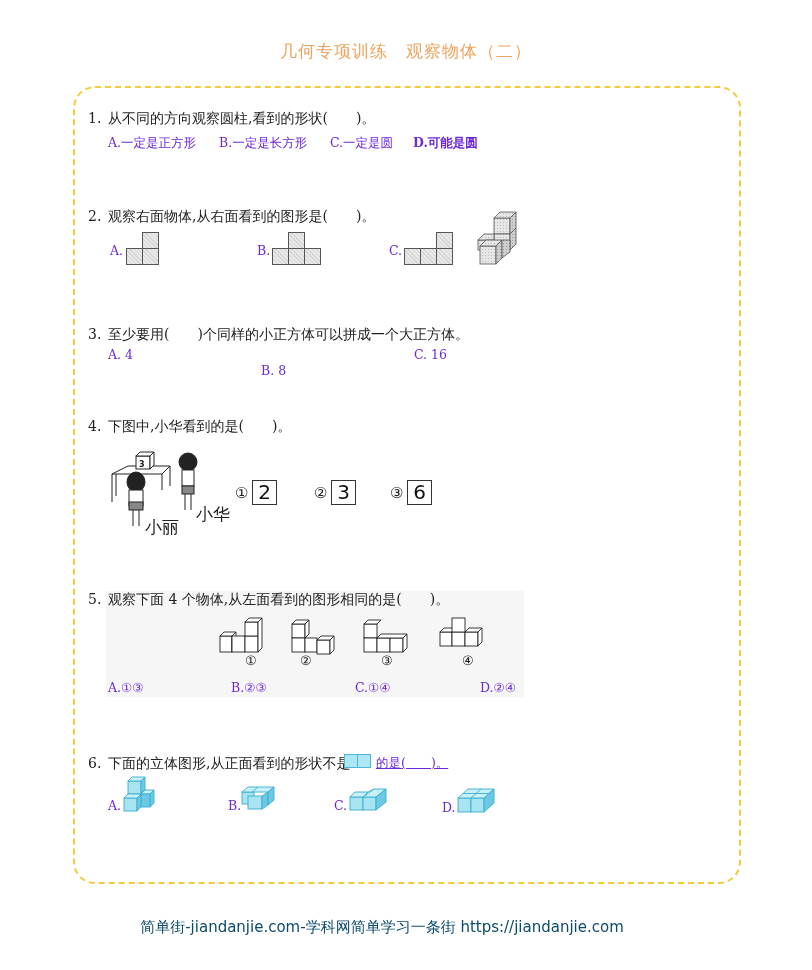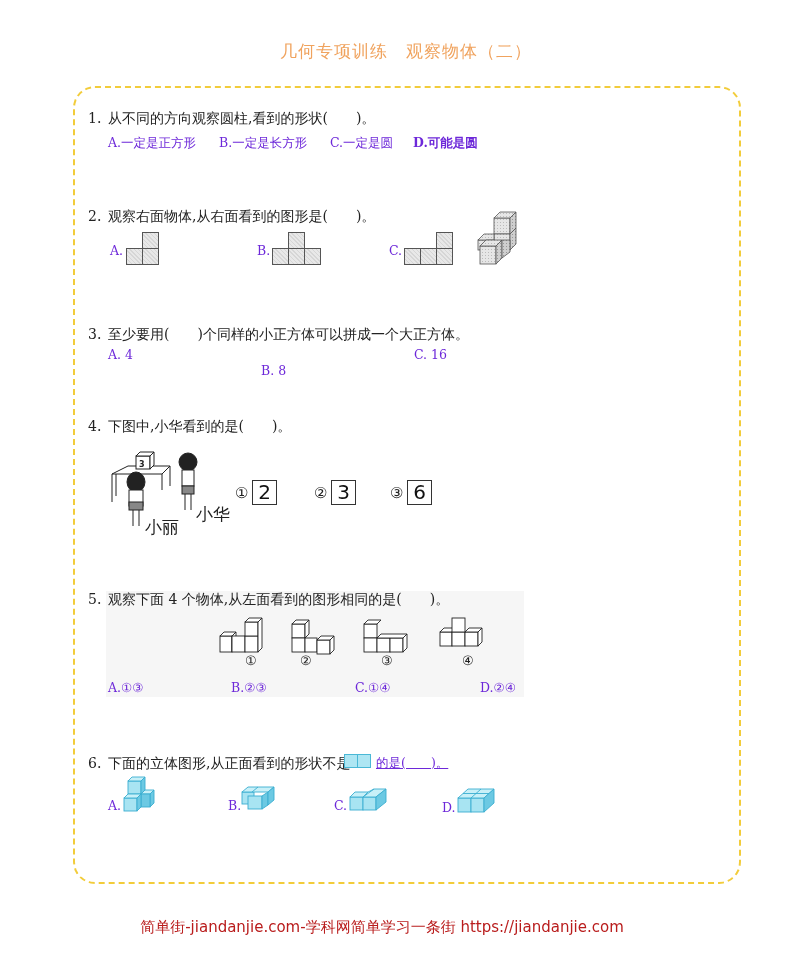--- a/index.html
+++ b/index.html
@@ -21,21 +21,21 @@
   .gsq { position: absolute; width: 17px; height: 17px; border: 1px solid #555;
     background: repeating-linear-gradient(45deg, #d6d6d6 0 1px, #e8e8e8 1px 3px); }
 
   .numbox { position: absolute; width: 25px; height: 25px; border: 1px solid #333;
     font-family: "DejaVu Sans", sans-serif; font-size: 20px; line-height: 23px; text-align: center; color: #111; }
   .circ { position: absolute; font-size: 15px; color: #222; }
 
   .q5panel { position: absolute; left: 106px; top: 591px; width: 418px; height: 106px; background: #f6f6f6; }
 
   .footer { position: absolute; top: 918px; left: 0; width: 764px; text-align: center;
-    font-family: "DejaVu Sans", sans-serif; font-size: 15px; color: #b91c1c; }
+    font-family: "DejaVu Sans", sans-serif; font-size: 15px; color: #0c4a6e; }
 
   svg { position: absolute; overflow: visible; }
   .lbl { position: absolute; font-size: 17px; color: #222; }
 </style>
 </head>
 <body>
 
 <div class="title">
   <span>几何专项训练</span><span class="gap"></span><span>观察物体（二）</span>
 </div>

